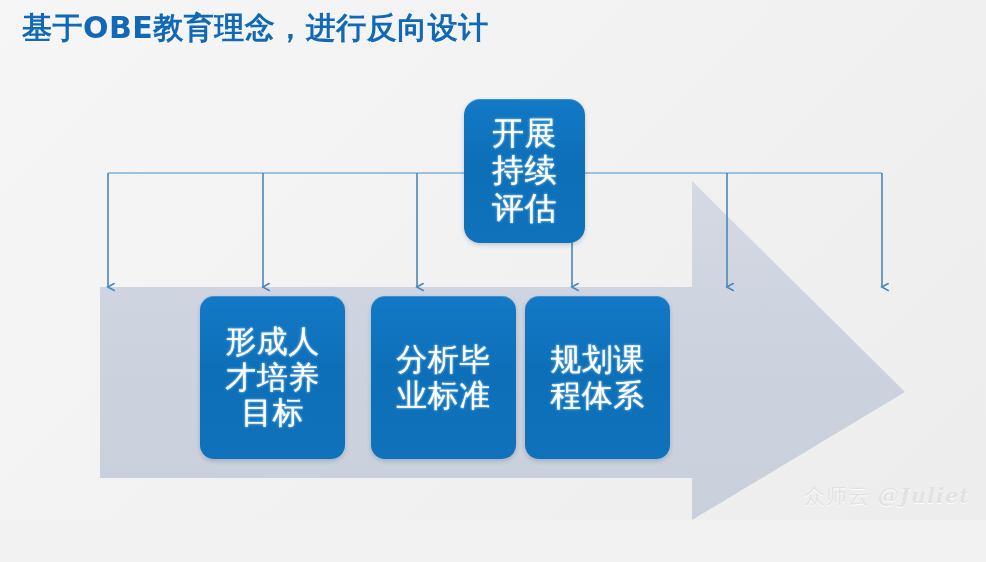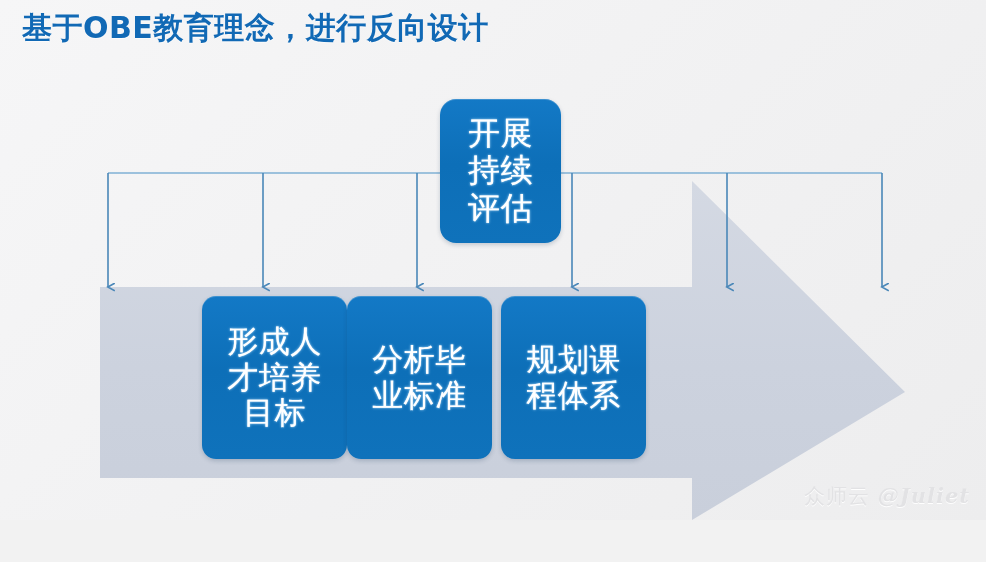--- a/index.html
+++ b/index.html
@@ -63,20 +63,21 @@
     display: flex;
     align-items: center;
     justify-content: center;
     color: #ffffff;
     text-align: center;
     line-height: 1.16;
     font-weight: 500;
     letter-spacing: 0.5px;
     text-shadow: 0 0 3px rgba(180,225,255,0.85), 0 0 1px rgba(255,255,255,0.9);
     user-select: none;
+    margin-left: 24px;
   }
 
   .node .node-label {
     display: block;
     padding: 0 4px;
     white-space: pre-line;
   }
 
   .node-top {
     left: 440px;
@@ -88,21 +89,21 @@
   }
 
   .node-bottom {
     top: 296px;
     height: 163px;
     width: 145px;
     font-size: 31px;
   }
 
   .n1 { left: 35px; }
-  .n2 { left: 202px; text-align: center; }
+  .n2 { left: 176px; text-align: center; }
   .n3 { left: 347px; }
   .n4 { left: 501px; }
   .n5 { left: 655px; }
   .n6 { left: 810px; }
 
   
   .watermark {
     position: absolute;
     right: 16px;
     bottom: 10px;

